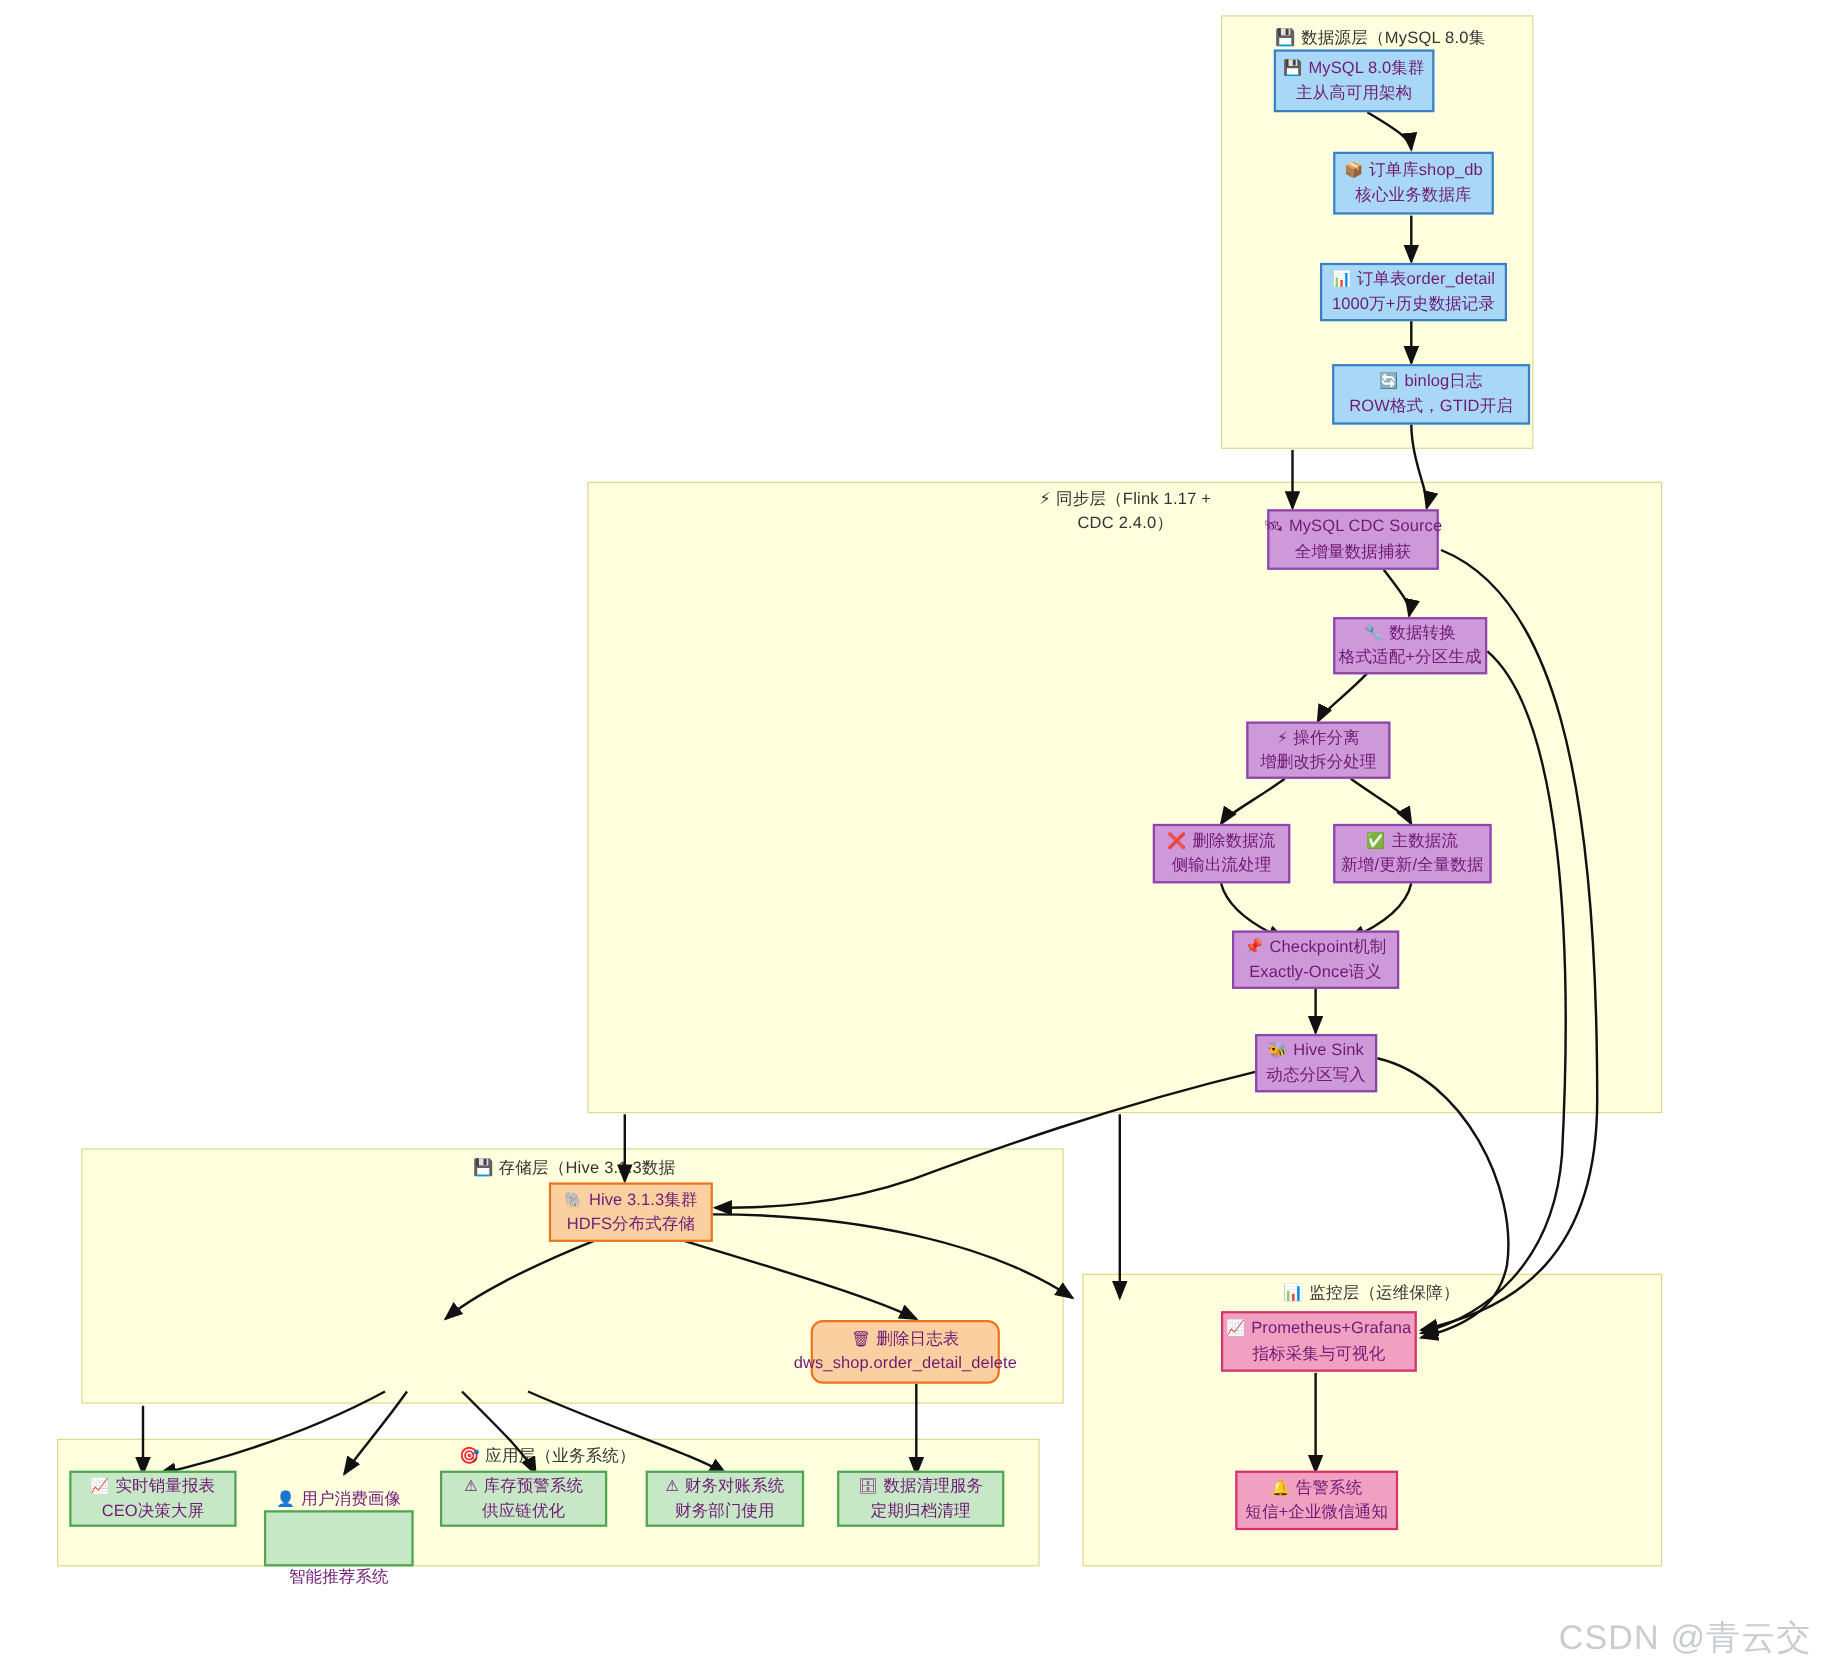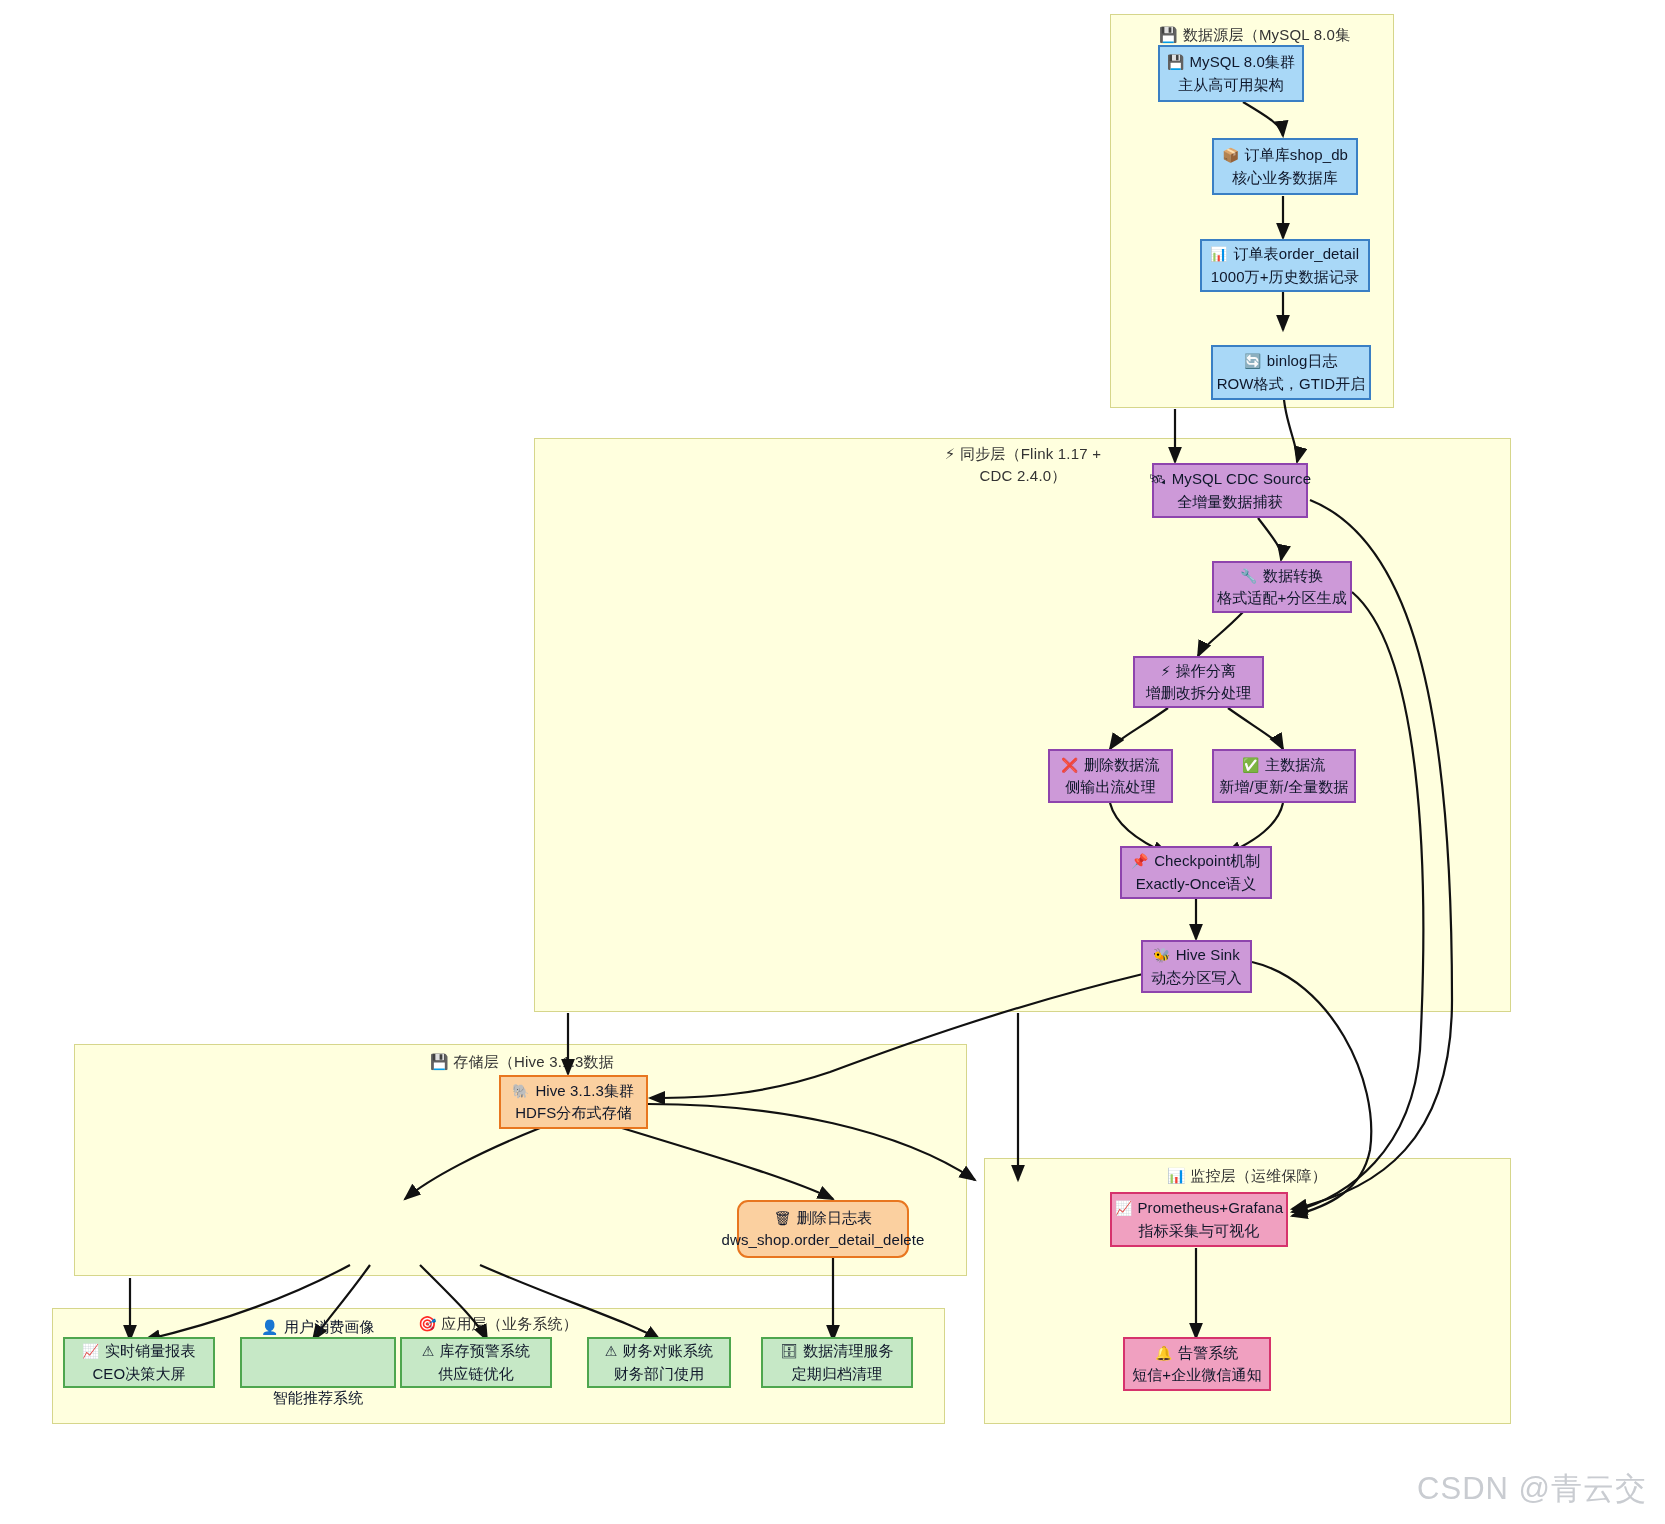--- a/index.html
+++ b/index.html
@@ -31,21 +31,21 @@
   .node{
     position:absolute;
     box-sizing:border-box;
     display:flex;
     flex-direction:column;
     align-items:center;
     justify-content:center;
     text-align:center;
     font-size:15px;
     line-height:1.5;
-    color:#0f172a;
+    color:#701a75;
     border-width:2px;
     border-style:solid;
     letter-spacing:0.1px;
   }
   .node .ln1{white-space:nowrap;}
   .node .ln2{white-space:nowrap;}
   .node .ln3{white-space:nowrap;}
   .ico{margin-right:5px;font-size:14px;}
 
   .n-blue{background:#a9d8f7;border-color:#3a7fc4;}
@@ -153,21 +153,21 @@
   <div class="node n-blue" style="left:1212px;top:138px;width:146px;height:57px;">
     <div class="ln1"><span class="ico">📦</span><span>订单库shop_db</span></div>
     <div class="ln2">核心业务数据库</div>
   </div>
 
   <div class="node n-blue" style="left:1200px;top:239px;width:170px;height:53px;">
     <div class="ln1"><span class="ico">📊</span><span>订单表order_detail</span></div>
     <div class="ln2">1000万+历史数据记录</div>
   </div>
 
-  <div class="node n-blue" style="left:1211px;top:345px;width:160px;height:55px;">
+  <div class="node n-blue" style="left:1211px;top:331px;width:180px;height:55px;">
     <div class="ln1"><span class="ico">🔄</span><span>binlog日志</span></div>
     <div class="ln2">ROW格式，GTID开启</div>
   </div>
 
   <div class="node n-purple" style="left:1152px;top:463px;width:156px;height:55px;">
     <div class="ln1"><span class="ico">🛰</span><span>MySQL CDC Source</span></div>
     <div class="ln2">全增量数据捕获</div>
   </div>
 
   <div class="node n-purple" style="left:1212px;top:561px;width:140px;height:52px;">
@@ -219,21 +219,21 @@
   <div class="node n-pink" style="left:1123px;top:1337px;width:148px;height:54px;">
     <div class="ln1"><span class="ico">🔔</span><span>告警系统</span></div>
     <div class="ln2">短信+企业微信通知</div>
   </div>
 
   <div class="node n-green" style="left:63px;top:1337px;width:152px;height:51px;">
     <div class="ln1"><span class="ico">📈</span><span>实时销量报表</span></div>
     <div class="ln2">CEO决策大屏</div>
   </div>
 
-  <div class="node n-green" style="left:240px;top:1337px;width:156px;height:51px;gap:48px;">
+  <div class="node n-green" style="left:240px;top:1373px;width:136px;height:51px;gap:48px;">
     <div class="ln1"><span class="ico">👤</span><span>用户消费画像</span></div>
     <div class="ln2">智能推荐系统</div>
   </div>
 
   <div class="node n-green" style="left:400px;top:1337px;width:152px;height:51px;">
     <div class="ln1"><span class="ico">⚠</span><span>库存预警系统</span></div>
     <div class="ln2">供应链优化</div>
   </div>
 
   <div class="node n-green" style="left:587px;top:1337px;width:144px;height:51px;">

